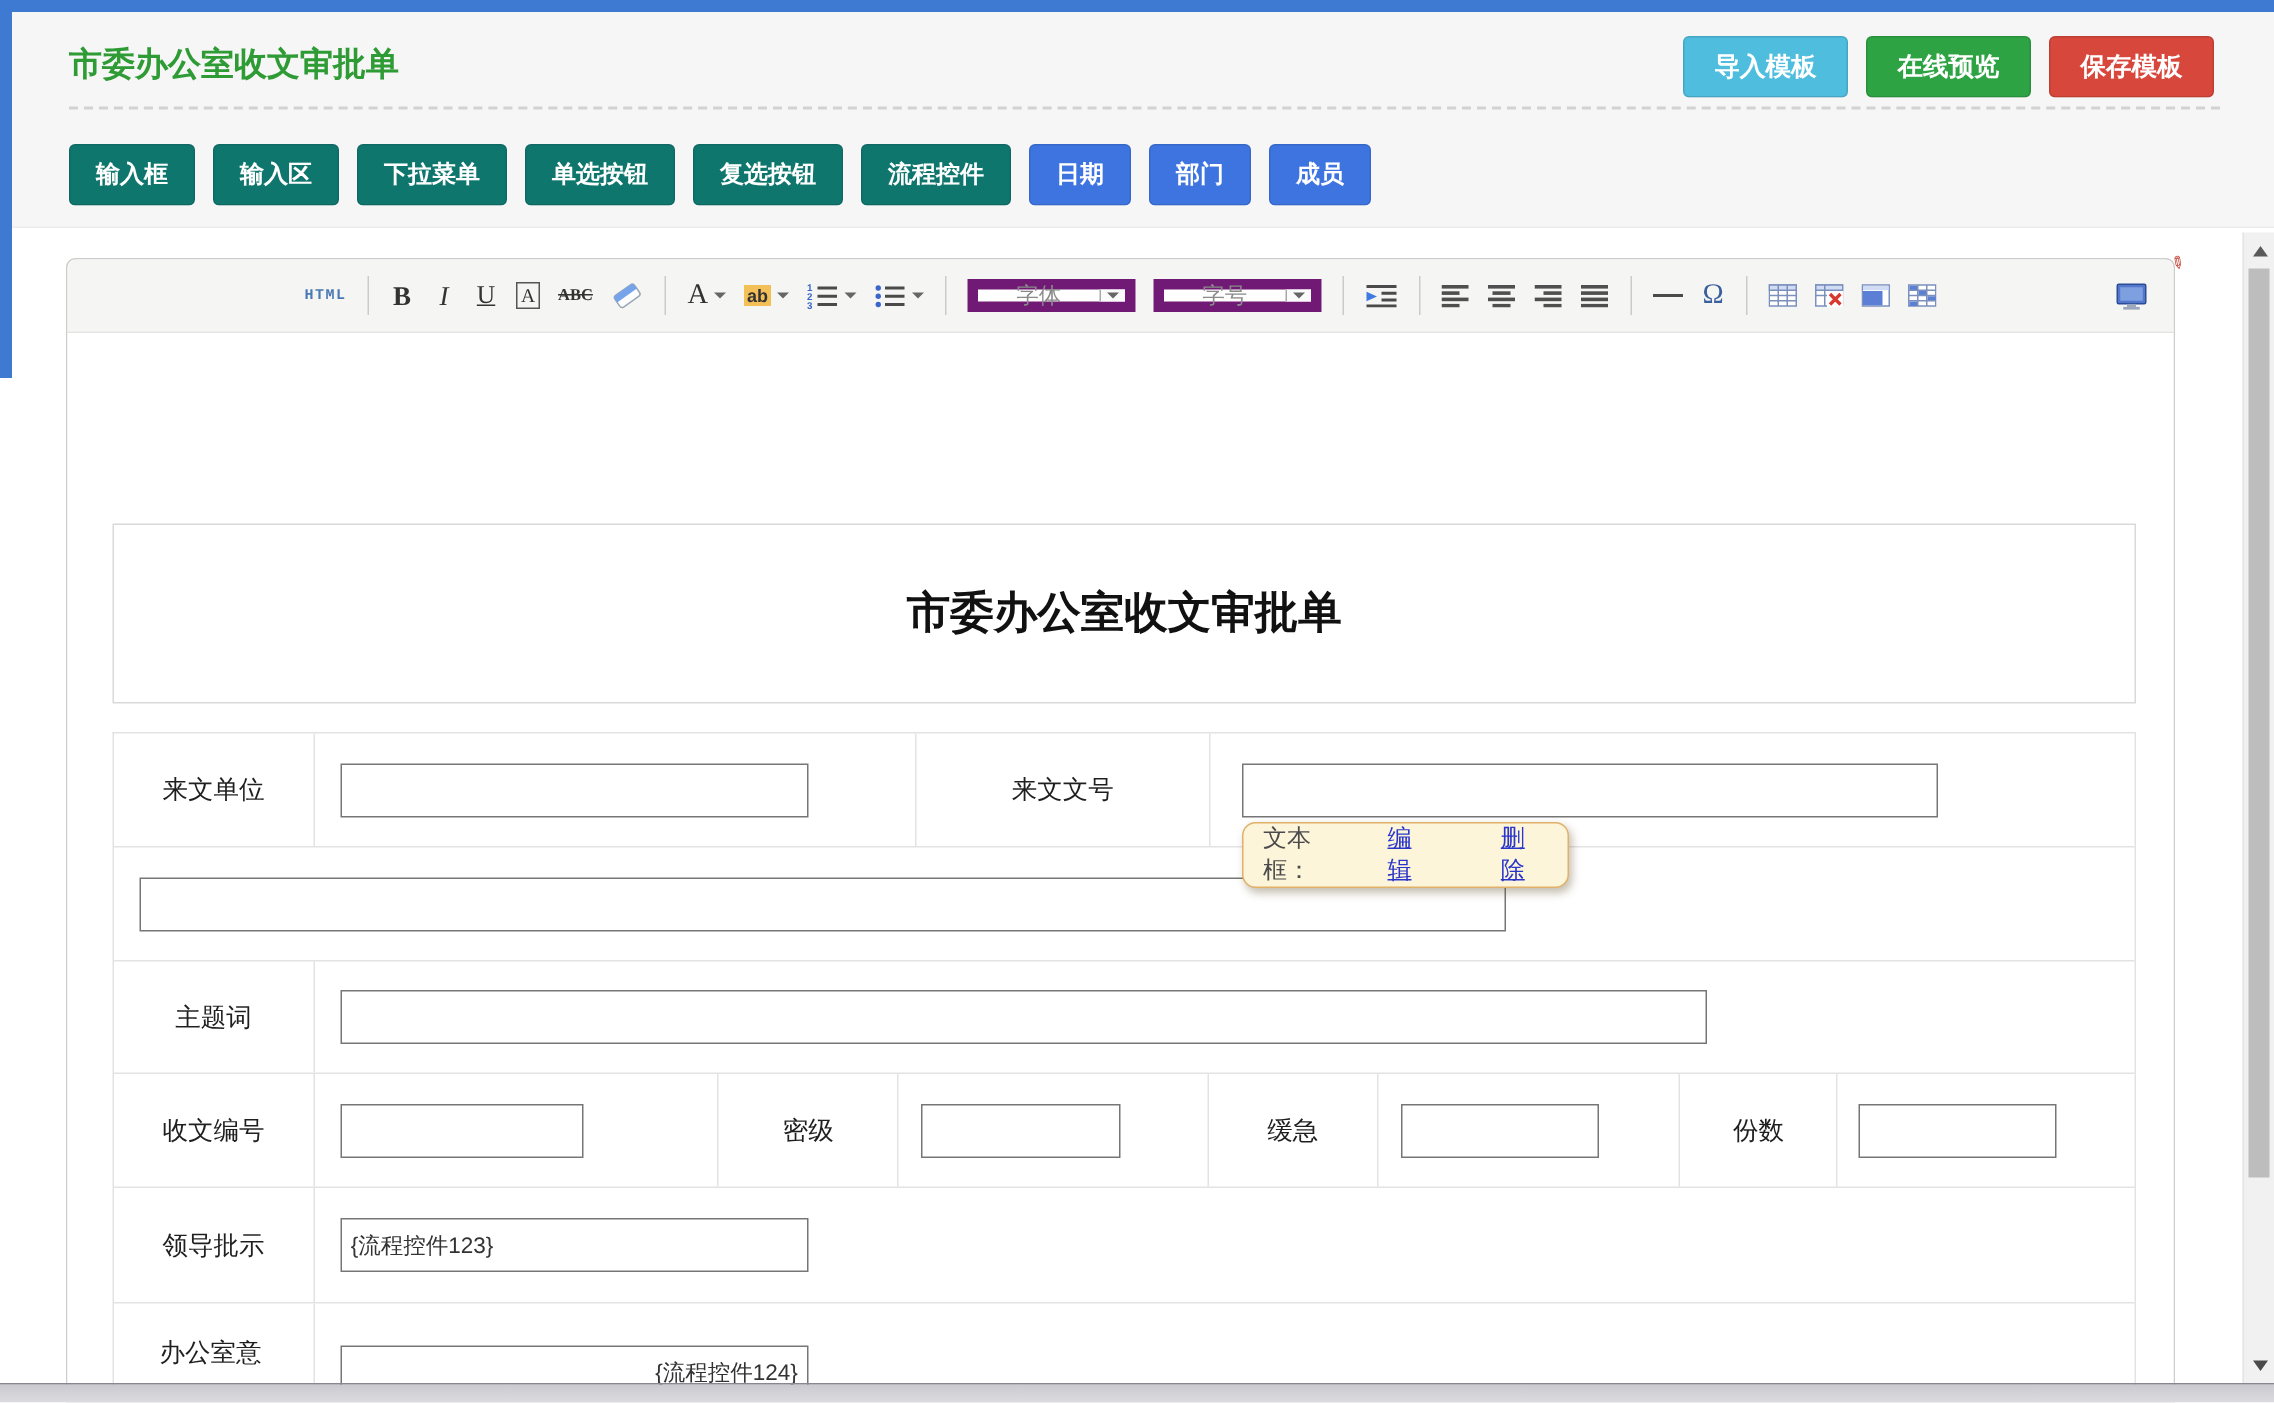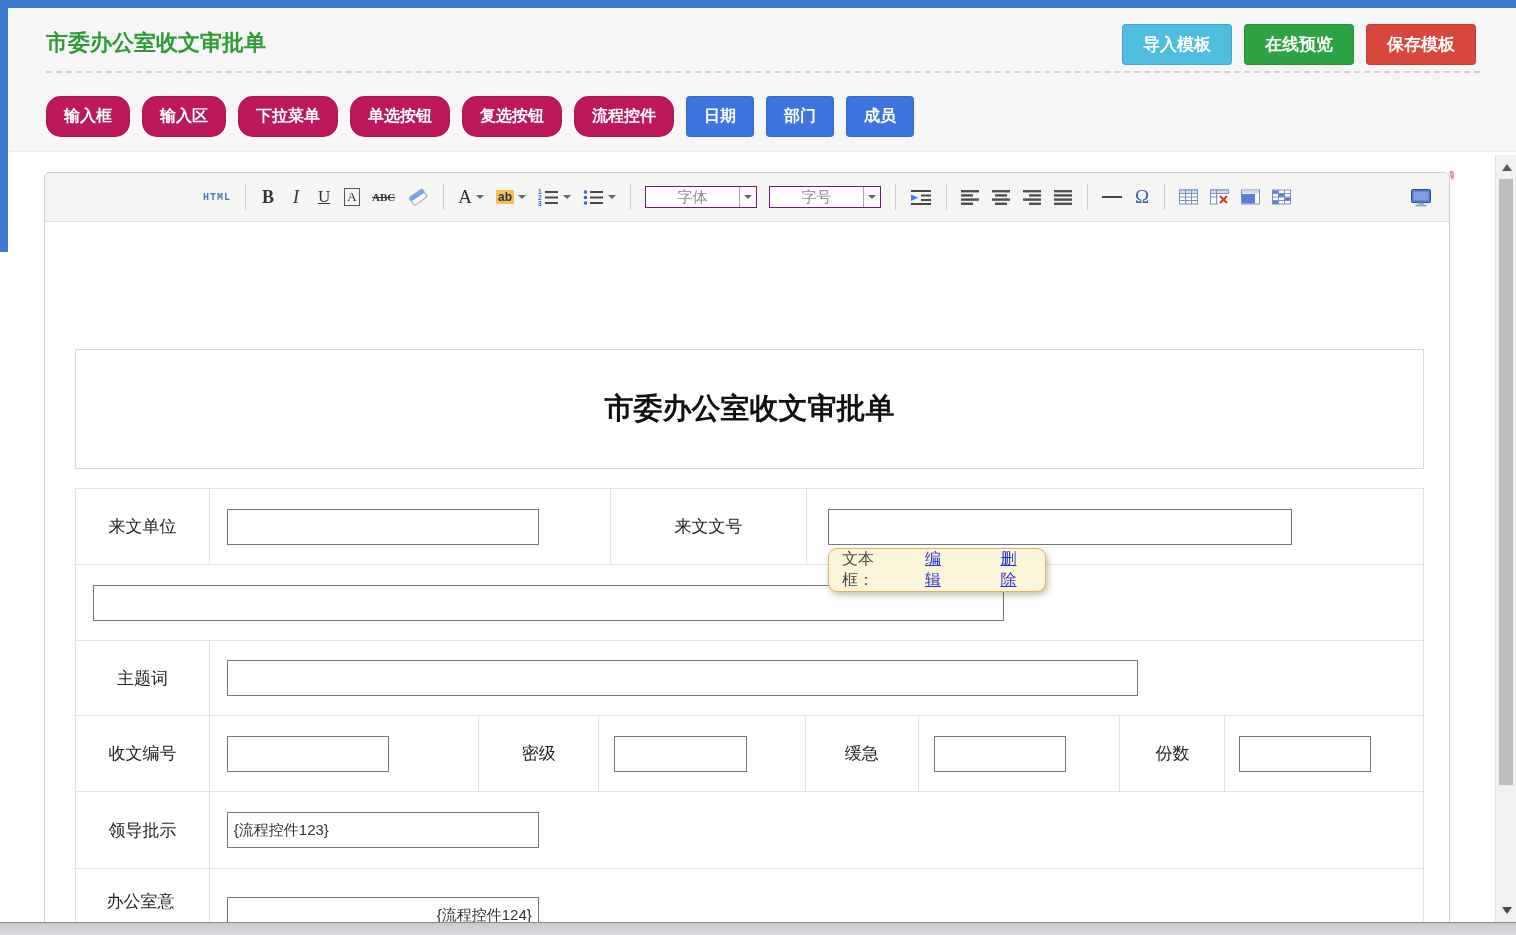--- a/index.html
+++ b/index.html
@@ -20,42 +20,42 @@
   .header-actions { position:absolute; right:40px; top:16px; display:flex; gap:12px; }
   .abtn { height:41px; padding:0 20px; border-radius:4px; color:#fff; font-size:17px; font-weight:bold;
           display:flex; align-items:center; cursor:pointer; border:1px solid rgba(0,0,0,.12); }
   .abtn.import { background:#4fbdde; }
   .abtn.preview{ background:#2ea343; }
   .abtn.save   { background:#d8473b; }
   .dashed-sep { position:absolute; left:38px; right:36px; top:63px; border-top:2px dashed #d2d2d2; }
   .comp-row { position:absolute; left:38px; top:88px; display:flex; gap:12px; }
   .cbtn { height:41px; padding:0 17px; border-radius:4px; color:#fff; font-size:16px; font-weight:bold;
           display:flex; align-items:center; cursor:pointer; border:1px solid rgba(0,0,0,.10); }
-  .cbtn.light { background:#be185d;border-radius:15px; }
+  .cbtn.light { background:#0f766e; }
   .cbtn.dark  { background:#3d74e0; }
 
   
   .editor { position:absolute; left:44px; top:172px; width:1406px; height:763px;
             border:1px solid #cdcdcd; border-radius:6px 6px 0 0; background:#fff; }
   .ed-toolbar { height:49px; background:#f5f5f3; border-radius:6px 6px 0 0; border-bottom:1px solid #e3e3e1;
                 display:flex; align-items:center; padding:0 14px; position:relative; }
   .tb-group { display:flex; align-items:center; margin:0 auto; }
   .tb-item { display:flex; align-items:center; justify-content:center; min-width:24px; height:28px;
              padding:0 4px; margin:0 2px; cursor:pointer; }
   .tb-sep { width:1px; height:26px; background:#cbcbcb; margin:0 8px; }
   .tb-serif { font-family:"Liberation Serif", serif; color:#333; }
   .html-label { font-family:"Liberation Mono", monospace; font-size:10px; font-weight:bold;
                 color:#4a7ab5; letter-spacing:1px; }
   .caret { width:0; height:0; border-left:4px solid transparent; border-right:4px solid transparent;
            border-top:4px solid #666; margin-left:4px; }
   .hilite-ab { font-size:12px; font-weight:bold; color:#333; background:#f3bf57; padding:0 2px;
                position:relative; }
   .hilite-pencil { position:absolute; right:-7px; top:-4px; font-size:11px; color:#c23327;
                    transform:rotate(35deg); }
-  .tb-select { width:112px; height:22px; border:1px solid #701a75; background:#fff; display:flex;
+  .tb-select { width:112px; height:22px; border:7px solid #701a75; background:#fff; display:flex;
                align-items:stretch; margin:0 6px; cursor:pointer; }
   .tb-select .sel-label { flex:1; display:flex; align-items:center; justify-content:center;
                           font-size:15px; color:#8a8a8a; }
   .tb-select .sel-arrow { width:17px; border-left:1px solid #a9a9a9; display:flex; align-items:center;
                           justify-content:center; background:#fbfbfb; }
   .hr-glyph { width:20px; border-top:2px solid #4a4a4a; }
   .omega { font-family:"Liberation Serif", serif; font-size:19px; color:#3a5f9e; }
   .fullscreen-btn { position:absolute; right:14px; top:10px; width:28px; height:28px;
                     display:flex; align-items:center; justify-content:center; cursor:pointer; }
 

